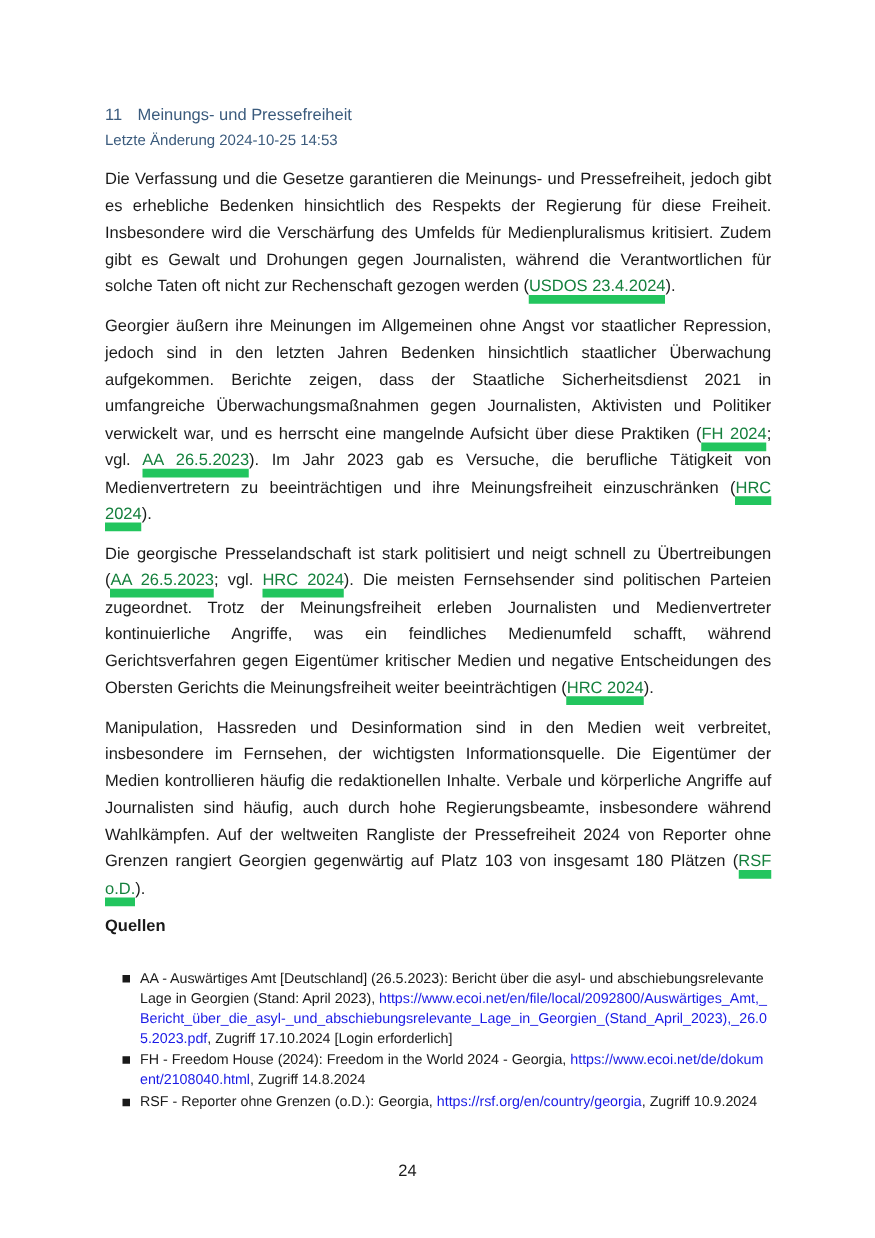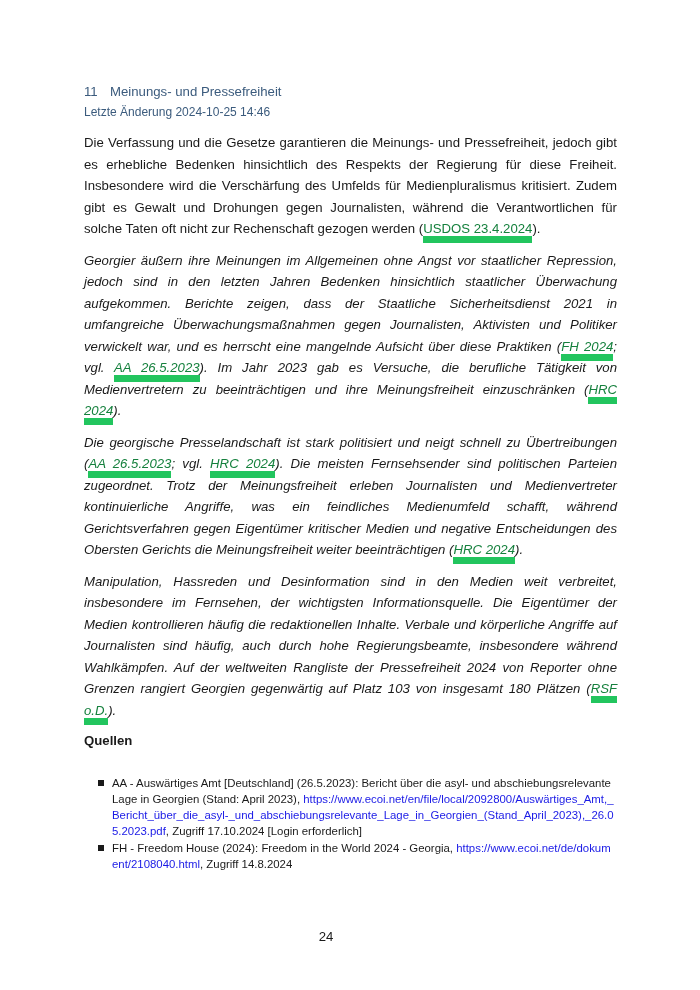--- a/index.html
+++ b/index.html
@@ -2,45 +2,46 @@
 <html><head>
 <meta charset="utf-8">
 <style>
   html, body { margin: 0; padding: 0; background: #ffffff; }
   body { width: 700px; height: 990px; position: relative; font-family: "Liberation Sans", sans-serif; color: #1a1a1a; }
   .page { position: absolute; left: 84px; top: 84px; width: 533px; }
   .heading { font-size: 13.2px; font-weight: normal; color: #3b5b7d; margin: 0; line-height: 16px; }
   .heading .num { display: inline-block; width: 26px; }
   .changed { font-size: 12px; color: #3b5b7d; margin-top: 5px; line-height: 15px; }
   .para { font-size: 13.2px; line-height: 21.5px; text-align: justify; margin: 12px 0 0 0; }
-  .para + .para { margin-top: 10px; font-style: italic; }
+  .para + .para { margin-top: 10px; }
   .cite { text-decoration: none; border-bottom: 7px solid #22c55e; color: #15803d; }
   .sources-title { font-size: 13.2px; margin-top: 10px; line-height: 20px; font-weight: bold; }
   ul.sources { list-style: none; margin: 24px 0 0 0; padding: 0 0 0 14px; }
   ul.sources li { position: relative; font-size: 11.4px; line-height: 16.1px; padding-left: 14px; margin-bottom: 1px; }
   ul.sources li::before { content: ""; position: absolute; left: 0; top: 5px; width: 6px; height: 6px; background: #1a1a1a; }
   .link { color: #1a1ae6; text-decoration: none; word-break: break-all; }
   .page-number { position: absolute; top: 929px; left: 0; width: 652px; text-align: center; font-size: 13.2px; }
 </style>
 </head>
 <body>
 
 <div class="page">
   <h2 class="heading">
     <span class="num">11</span><span>Meinungs- und Pressefreiheit</span>
   </h2>
-  <div class="changed">Letzte Änderung 2024-10-25 14:46</div>
+  <div class="changed">Letzte Änderung 2024-10-25 14:53</div>
 
   <div id="paragraphs">
       <p class="para">Die Verfassung und die Gesetze garantieren die Meinungs- und Pressefreiheit, jedoch gibt es erhebliche Bedenken hinsichtlich des Respekts der Regierung für diese Freiheit. Insbesondere wird die Verschärfung des Umfelds für Medienpluralismus kritisiert. Zudem gibt es Gewalt und Drohungen gegen Journalisten, während die Verantwortlichen für solche Taten oft nicht zur Rechenschaft gezogen werden (<a class="cite" href="#">USDOS 23.4.2024</a>).</p>
       <p class="para">Georgier äußern ihre Meinungen im Allgemeinen ohne Angst vor staatlicher Repression, jedoch sind in den letzten Jahren Bedenken hinsichtlich staatlicher Überwachung aufgekommen. Berichte zeigen, dass der Staatliche Sicherheitsdienst 2021 in umfangreiche Überwachungsmaßnahmen gegen Journalisten, Aktivisten und Politiker verwickelt war, und es herrscht eine mangelnde Aufsicht über diese Praktiken (<a class="cite" href="#">FH 2024</a>; vgl. <a class="cite" href="#">AA 26.5.2023</a>). Im Jahr 2023 gab es Versuche, die berufliche Tätigkeit von Medienvertretern zu beeinträchtigen und ihre Meinungsfreiheit einzuschränken (<a class="cite" href="#">HRC 2024</a>).</p>
       <p class="para">Die georgische Presselandschaft ist stark politisiert und neigt schnell zu Übertreibungen (<a class="cite" href="#">AA 26.5.2023</a>; vgl. <a class="cite" href="#">HRC 2024</a>). Die meisten Fernsehsender sind politischen Parteien zugeordnet. Trotz der Meinungsfreiheit erleben Journalisten und Medienvertreter kontinuierliche Angriffe, was ein feindliches Medienumfeld schafft, während Gerichtsverfahren gegen Eigentümer kritischer Medien und negative Entscheidungen des Obersten Gerichts die Meinungsfreiheit weiter beeinträchtigen (<a class="cite" href="#">HRC 2024</a>).</p>
       <p class="para">Manipulation, Hassreden und Desinformation sind in den Medien weit verbreitet, insbesondere im Fernsehen, der wichtigsten Informationsquelle. Die Eigentümer der Medien kontrollieren häufig die redaktionellen Inhalte. Verbale und körperliche Angriffe auf Journalisten sind häufig, auch durch hohe Regierungsbeamte, insbesondere während Wahlkämpfen. Auf der weltweiten Rangliste der Pressefreiheit 2024 von Reporter ohne Grenzen rangiert Georgien gegenwärtig auf Platz 103 von insgesamt 180 Plätzen (<a class="cite" href="#">RSF o.D.</a>).</p>
     </div>
 
   <div class="sources-title">Quellen</div>
   <ul class="sources" id="sources">
       <li>AA - Auswärtiges Amt [Deutschland] (26.5.2023): Bericht über die asyl- und abschiebungsrelevante Lage in Georgien (Stand: April 2023), <a class="link" href="#">https://www.ecoi.net/en/file/local/2092800/Auswärtiges_Amt,_Bericht_über_die_asyl-_und_abschiebungsrelevante_Lage_in_Georgien_(Stand_April_2023),_26.05.2023.pdf</a>, Zugriff 17.10.2024 [Login erforderlich]</li>
       <li>FH - Freedom House (2024): Freedom in the World 2024 - Georgia, <a class="link" href="#">https://www.ecoi.net/de/dokument/2108040.html</a>, Zugriff 14.8.2024</li>
+      <li>RSF - Reporter ohne Grenzen (o.D.): Georgia, <a class="link" href="#">https://rsf.org/en/country/georgia</a>, Zugriff 10.9.2024</li>
     </ul>
 </div>
 
 <div class="page-number">24</div>
 
 </body></html>

